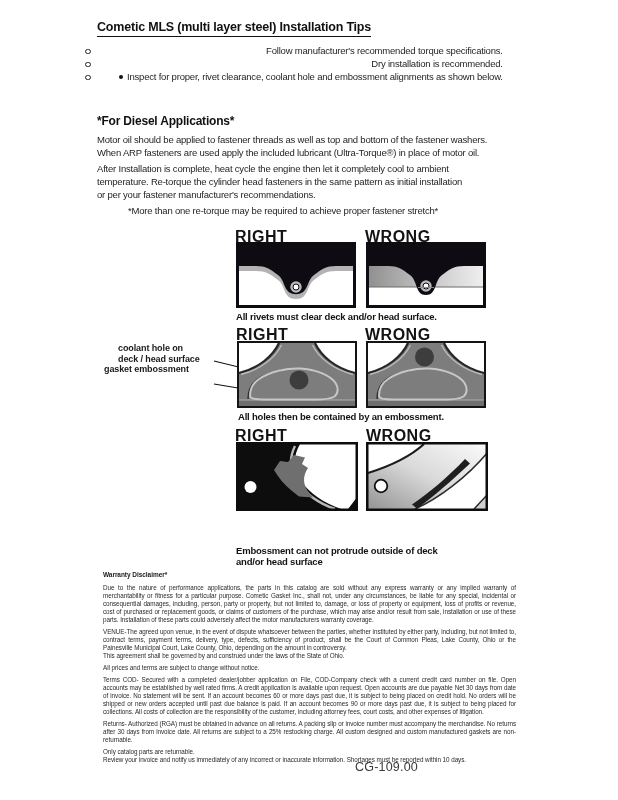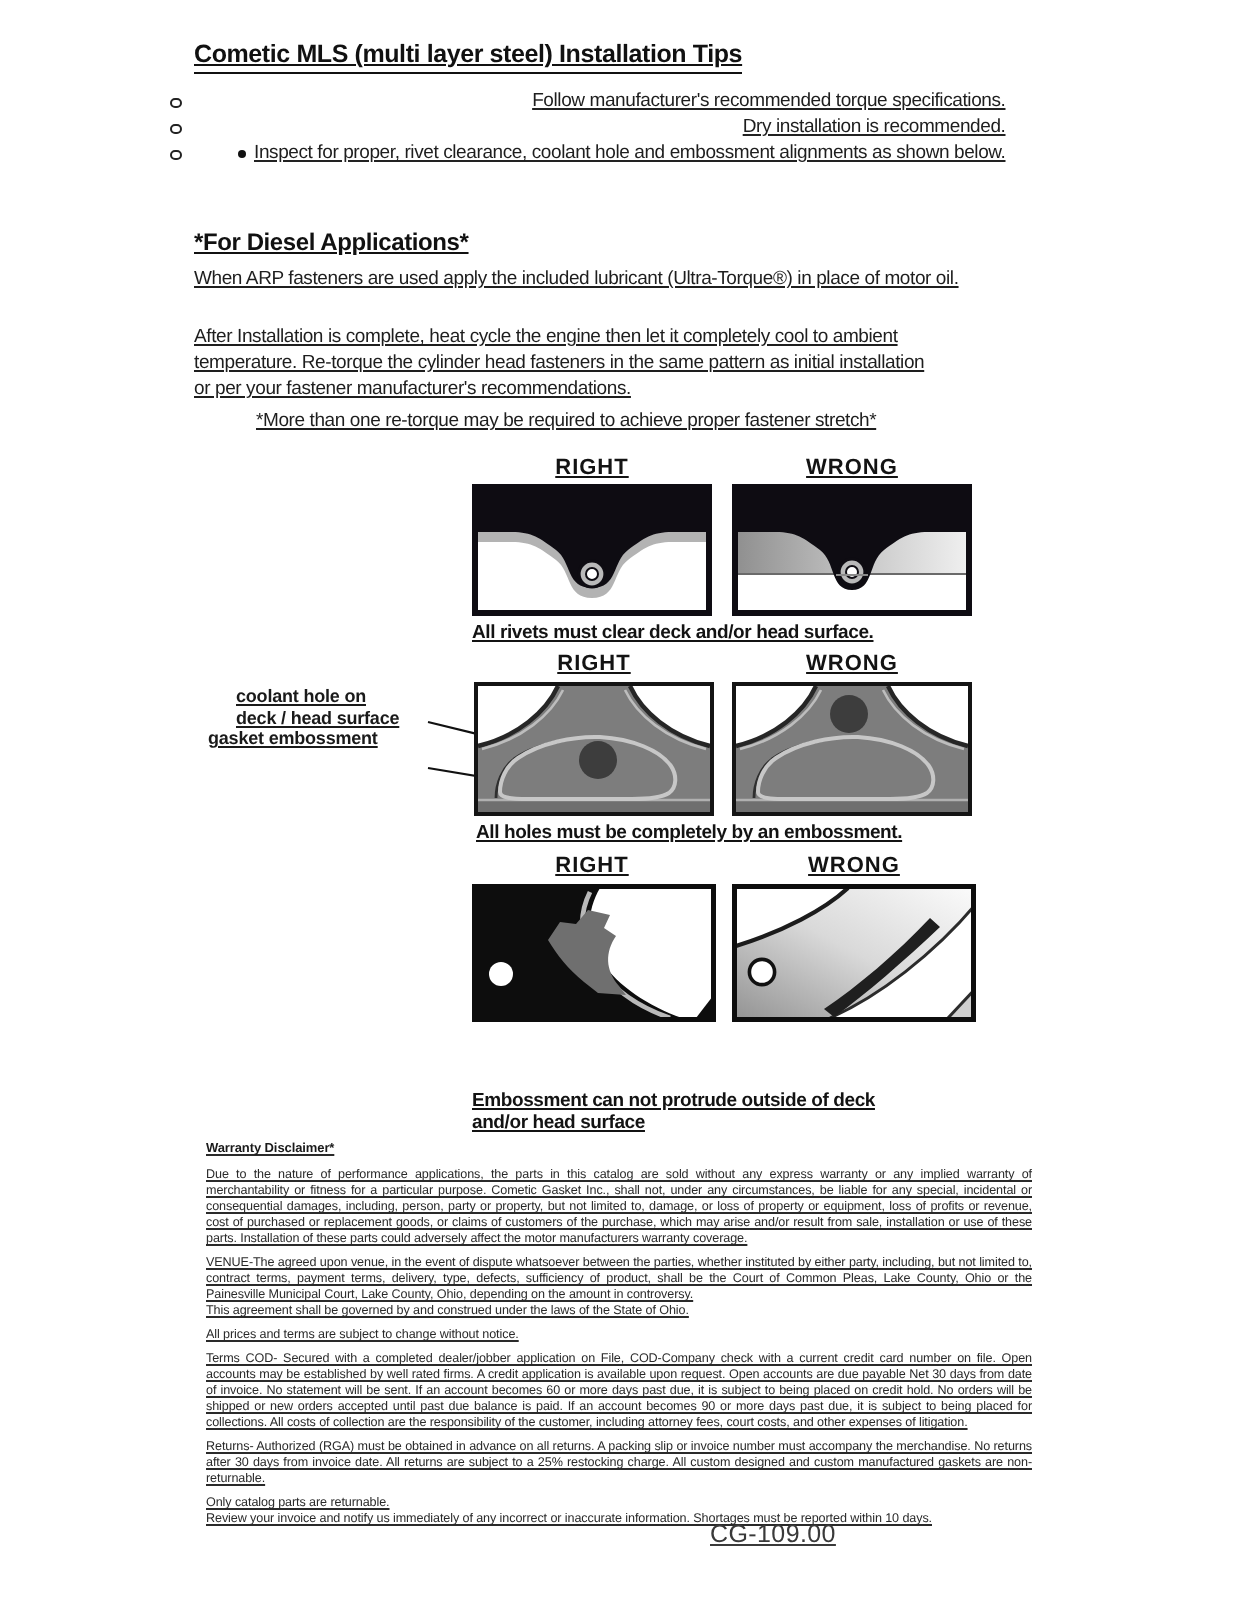--- a/index.html
+++ b/index.html
@@ -1,33 +1,33 @@
 <!DOCTYPE html>
 <html><head>
 <meta charset="utf-8">
 <style>
   html,body{margin:0;padding:0;background:#e8e8e8;}
   .page{position:relative;width:618px;height:800px;background:#ffffff;overflow:hidden;
         font-family:"Liberation Sans",sans-serif;color:#222;}
-  .abs{position:absolute;text-decoration:underline;}
+  .abs{position:absolute;}
   .title{left:97px;top:20px;font-size:12.5px;font-weight:bold;color:#111;
          letter-spacing:-0.2px;border-bottom:1.6px solid #111;padding-bottom:2px;white-space:nowrap;}
   .tips{left:85px;top:44px;}
   .tip{position:relative;font-size:9.5px;line-height:13px;letter-spacing:-0.2px;
        padding-left:9px;white-space:nowrap;color:#1e1e1e;text-align:right;}
   .tip.sub{margin-left:33px;}
   .ob{position:absolute;left:0;top:4.5px;width:3.6px;height:3.6px;border:1px solid #222;border-radius:50%;}
   .fb{position:absolute;left:1px;top:4.5px;width:4.4px;height:4.4px;background:#111;border-radius:50%;}
   .h2{left:97px;top:114px;font-size:12px;font-weight:bold;color:#111;letter-spacing:-0.2px;white-space:nowrap;}
   .para{font-size:9.5px;line-height:13px;letter-spacing:-0.2px;color:#1e1e1e;}
   .para div{white-space:nowrap;}
   .p1{left:97px;top:133px;}
   .p2{left:97px;top:162px;}
   .note{left:97px;top:205px;font-size:9.5px;letter-spacing:-0.2px;color:#1e1e1e;white-space:nowrap;margin-left:31px;}
-  .dlabel{width:122px;text-align:center;font-size:11px;font-weight:bold;color:#131313;letter-spacing:0.5px;}
+  .dlabel{width:122px;text-align:left;font-size:16px;font-weight:bold;color:#131313;letter-spacing:0.5px;}
   .cap{font-size:9.5px;font-weight:bold;color:#131313;letter-spacing:-0.2px;white-space:nowrap;line-height:11px;}
   .side{font-size:9px;font-weight:600;color:#1a1a1a;text-align:left;line-height:10.5px;letter-spacing:-0.1px;}
   .warranty{left:103px;top:571px;width:413px;font-size:6.3px;line-height:8px;
             letter-spacing:-0.05px;color:#2a2a2a;text-align:justify;}
   .warranty .w-h{font-weight:bold;margin:0 0 5px 0;font-size:6.5px;color:#1a1a1a;}
   .warranty p{margin:0 0 4px 0;}
   .warranty p.flush{margin-bottom:0;}
   .pagecode{left:355px;top:760px;width:140px;text-align:left;font-size:12.5px;color:#3a3a3a;letter-spacing:0.2px;}
   svg{display:block;}
 </style>
@@ -40,20 +40,21 @@
 
   <div class="abs tips">
     <div class="tip"><span class="ob"></span><span>Follow manufacturer's recommended torque specifications.</span></div>
     <div class="tip"><span class="ob"></span><span>Dry installation is recommended.</span></div>
     <div class="tip"><span class="ob"></span></div>
     <div class="tip sub"><span class="fb"></span><span>Inspect for proper, rivet clearance, coolant hole and embossment alignments as shown below.</span></div>
   </div>
 
   <div class="abs h2">*For Diesel Applications*</div>
   <div class="abs para p1">
+    <div>Motor oil should be applied to fastener threads as well as top and bottom of the fastener washers.</div>
     <div>When ARP fasteners are used apply the included lubricant (Ultra-Torque®) in place of motor oil.</div>
   </div>
   <div class="abs para p2">
     <div>After Installation is complete, heat cycle the engine then let it completely cool to ambient</div>
     <div>temperature. Re-torque the cylinder head fasteners in the same pattern as initial installation</div>
     <div>or per your fastener manufacturer's recommendations.</div>
   </div>
   <div class="abs note">*More than one re-torque may be required to achieve proper fastener stretch*</div>
 
   <div class="abs dlabel" style="left:235px;top:228px;">RIGHT</div>
@@ -132,21 +133,21 @@
       <path d="M44.5,4 C38.5,16.5 24,28.5 4,33.5" stroke="#bdbdbd" stroke-width="1.3" fill="none"></path>
       <path d="M118,2 H78 C84,15 98,27 118,32 Z" fill="#ffffff"></path>
       <path d="M78,2 C84,15 98,27 118,32" stroke="#262626" stroke-width="2.2" fill="none"></path>
       <path d="M75.5,4 C81.5,16.5 96,28.5 116,33.5" stroke="#bdbdbd" stroke-width="1.3" fill="none"></path>
       <path d="M11,58 C11,51 14,43 20,38.5 C27,33.5 37,30.5 46,29" stroke="#2f2f2f" stroke-width="1.4" fill="none"></path>
       <path d="M13,55 C13,49 16,42 22,38 C33,30.5 50,27 63,27.5 C79,28.5 93,34 98.5,42 C101.5,46.5 101.5,52.5 97.5,55.5 C93.5,58 87,58.5 79,58.5 H27 C19,58.5 13,58 13,55 Z" stroke="#c7c7c7" stroke-width="2" fill="none"></path>
       <circle cx="58.5" cy="16" r="9.5" fill="#3d3d3d"></circle>
       <rect x="1" y="1" width="118" height="65" fill="none" stroke="#141414" stroke-width="2"></rect>
     </svg>
   </div>
-  <div class="abs cap" style="left:238px;top:411px;">All holes must be completely by an embossment.</div>
+  <div class="abs cap" style="left:238px;top:411px;">All holes then be contained by an embossment.</div>
 
   <div class="abs dlabel" style="left:235px;top:427px;">RIGHT</div>
   <div class="abs dlabel" style="left:366px;top:427px;">WRONG</div>
 
   <div class="abs" style="left:236px;top:442px;">
     <svg width="122" height="69" viewBox="0 0 122 69">
       <rect x="0" y="0" width="122" height="69" fill="#ffffff"></rect>
       <path d="M2,2 H64 C57,14 57,27 65,39 C73,51 88,61 105,67 H2 Z" fill="#0d0d0d"></path>
       <path d="M59,4 C53,16 54,29 62,40.5 C70,52 83,61.5 99,67" stroke="#b9b9b9" stroke-width="2.4" fill="none"></path>
       <path d="M38,28 L44,19 L52,20 L58,13 L69,15.5 L66,22 L72,26 C66.5,34 66.5,43 73.5,51 L77,55.5 L63,54.5 L56,49 C48,42.5 42.5,35.5 38,28 Z" fill="#6f6f6f"></path>

